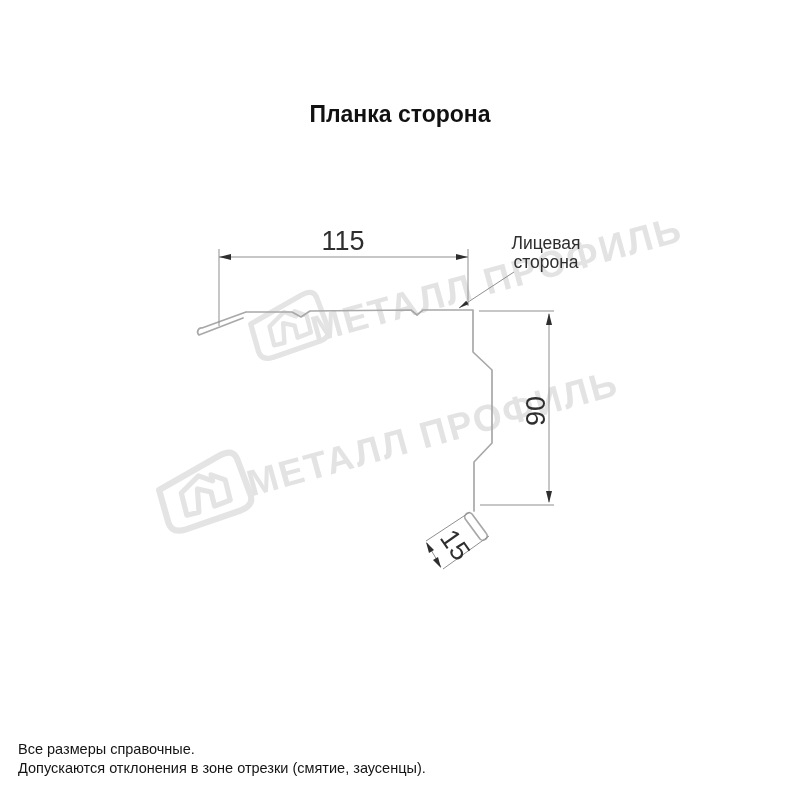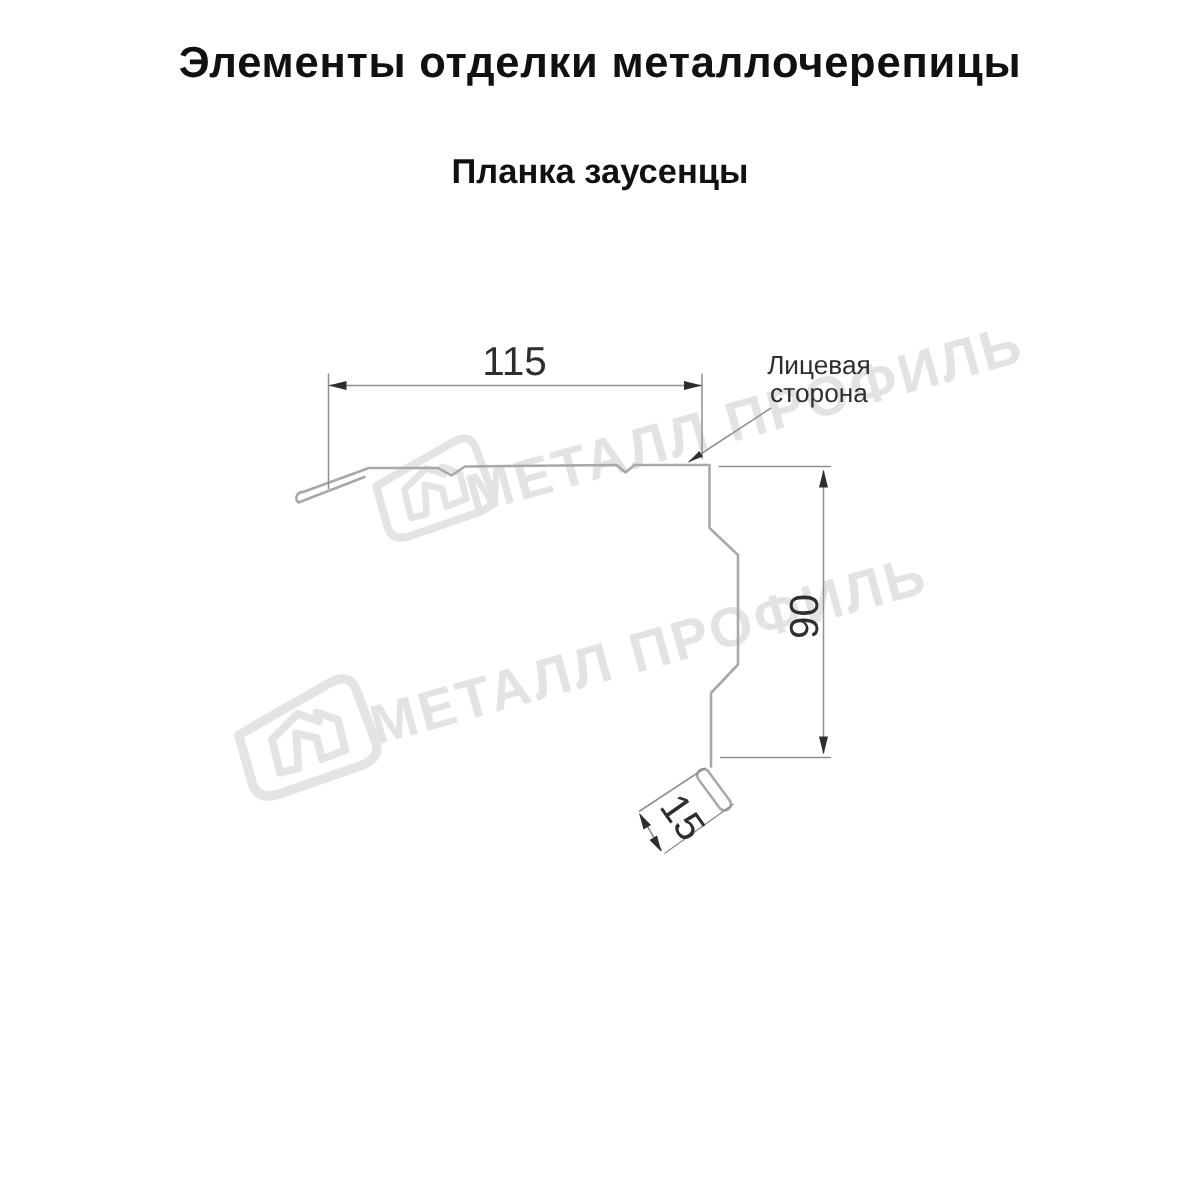--- a/index.html
+++ b/index.html
@@ -29,22 +29,21 @@
   .labeltext{fill:#2e2e2e;font-size:17.5px;font-family:"Liberation Sans","DejaVu Sans",sans-serif;}
 
   
   #footer{position:absolute;left:18px;top:740px;font-size:14.5px;line-height:19px;color:#141414;}
 </style>
 </head>
 <body>
 
 <div id="page">
 
-  <div id="title" class="hdr">Элементы отделки металлочерепицы</div>
-  <div id="product" class="hdr">Планка заусенцы</div>
+  <div id="product" class="hdr">Планка сторона</div>
 
   <div class="wm-logo" style="left:243px;top:292px;">
     <svg width="88" height="64" viewBox="0 0 100 72">
       <path class="wm-stroke" stroke-width="6" d="M 10,26 L 74,8 Q 88,4 90,15 L 94,50 Q 96,62 82,64 L 26,69 Q 12,70 11,59 Z"></path>
       <path class="wm-stroke" stroke-width="5" d="M 30,56 L 30,34 L 50,22 L 62,30 L 62,24 L 74,32 L 74,52 L 58,54 L 58,40 L 46,34 L 42,56 Z"></path>
     </svg>
   </div>
   <div class="wm-text" style="left:312px;top:310px;">МЕТАЛЛ ПРОФИЛЬ</div>
 
   <div class="wm-logo" style="left:150px;top:451px;">
@@ -93,14 +92,18 @@
     </g>
 
     <g>
       <path class="dimline" d="M 514,272 L 459,308"></path>
       <polygon class="arrow" points="459,308 468.6,304.3 466.2,300.7"></polygon>
       <text class="labeltext" x="546" y="249" text-anchor="middle">Лицевая</text>
       <text class="labeltext" x="546" y="268" text-anchor="middle">сторона</text>
     </g>
   </svg>
 
+  <div id="footer">
+    <div>Все размеры справочные.</div>
+    <div>Допускаются отклонения в зоне отрезки (смятие, заусенцы).</div>
+  </div>
 
 </div>
 
 </body></html>

